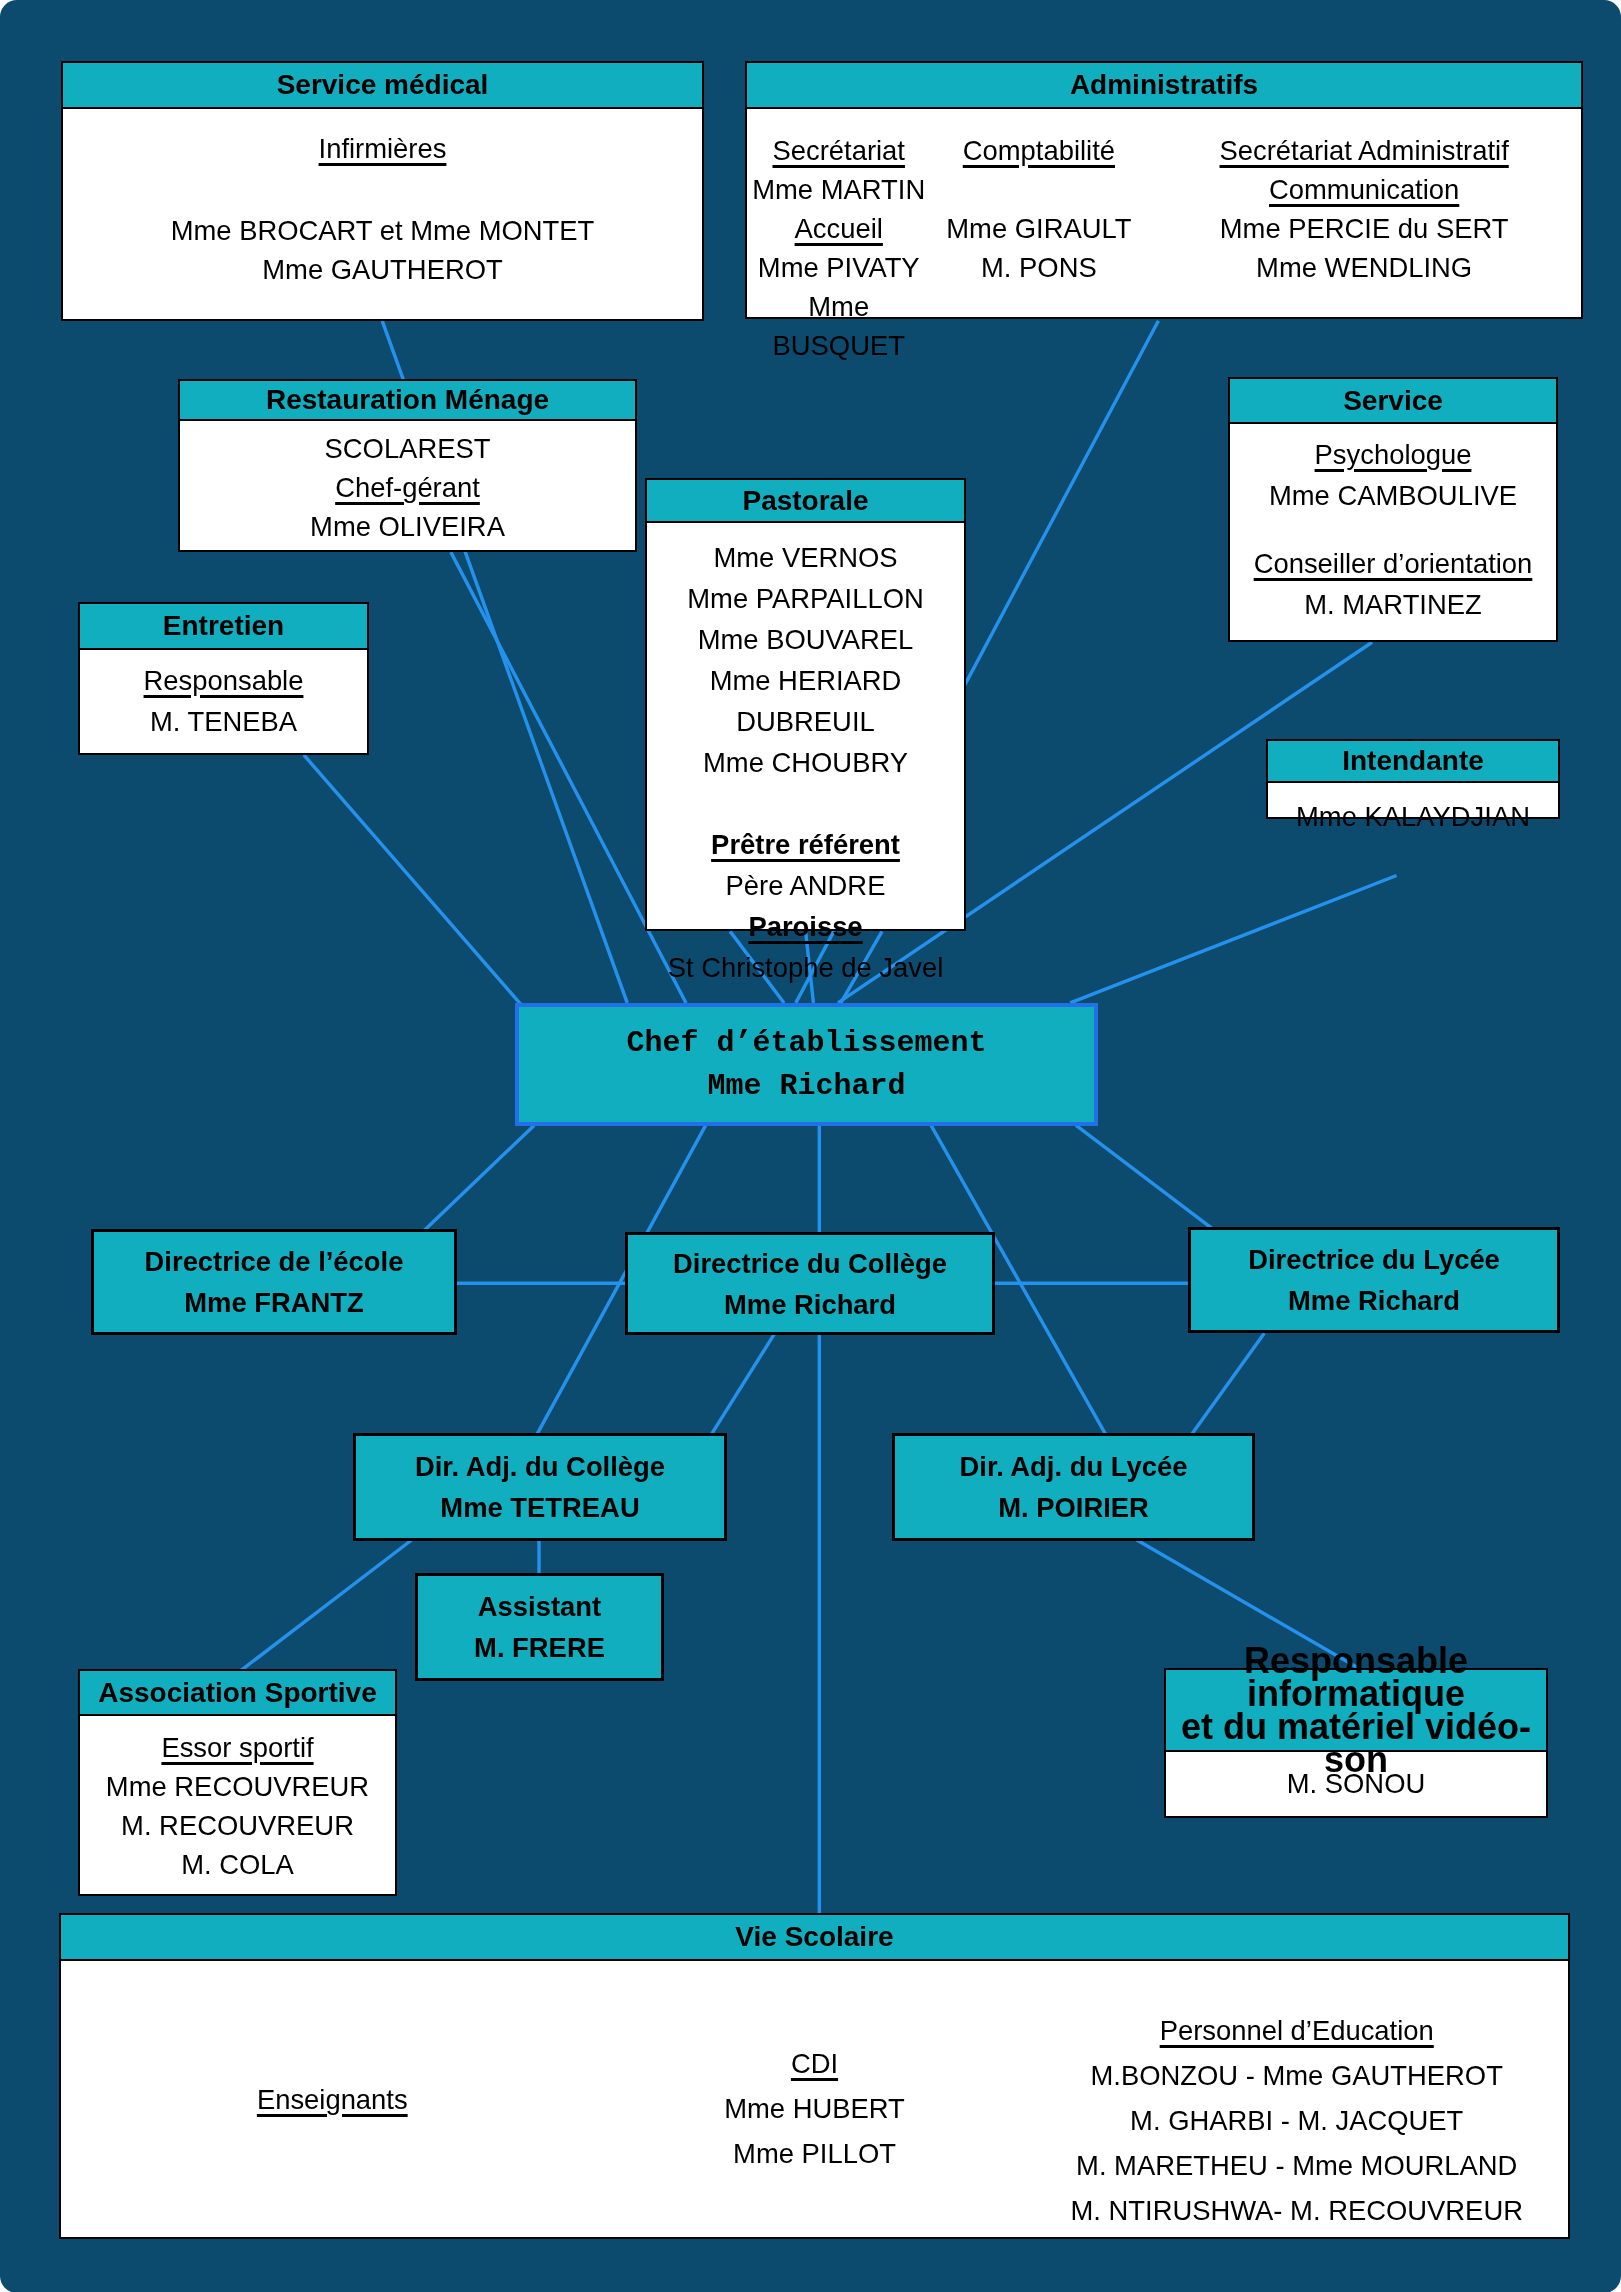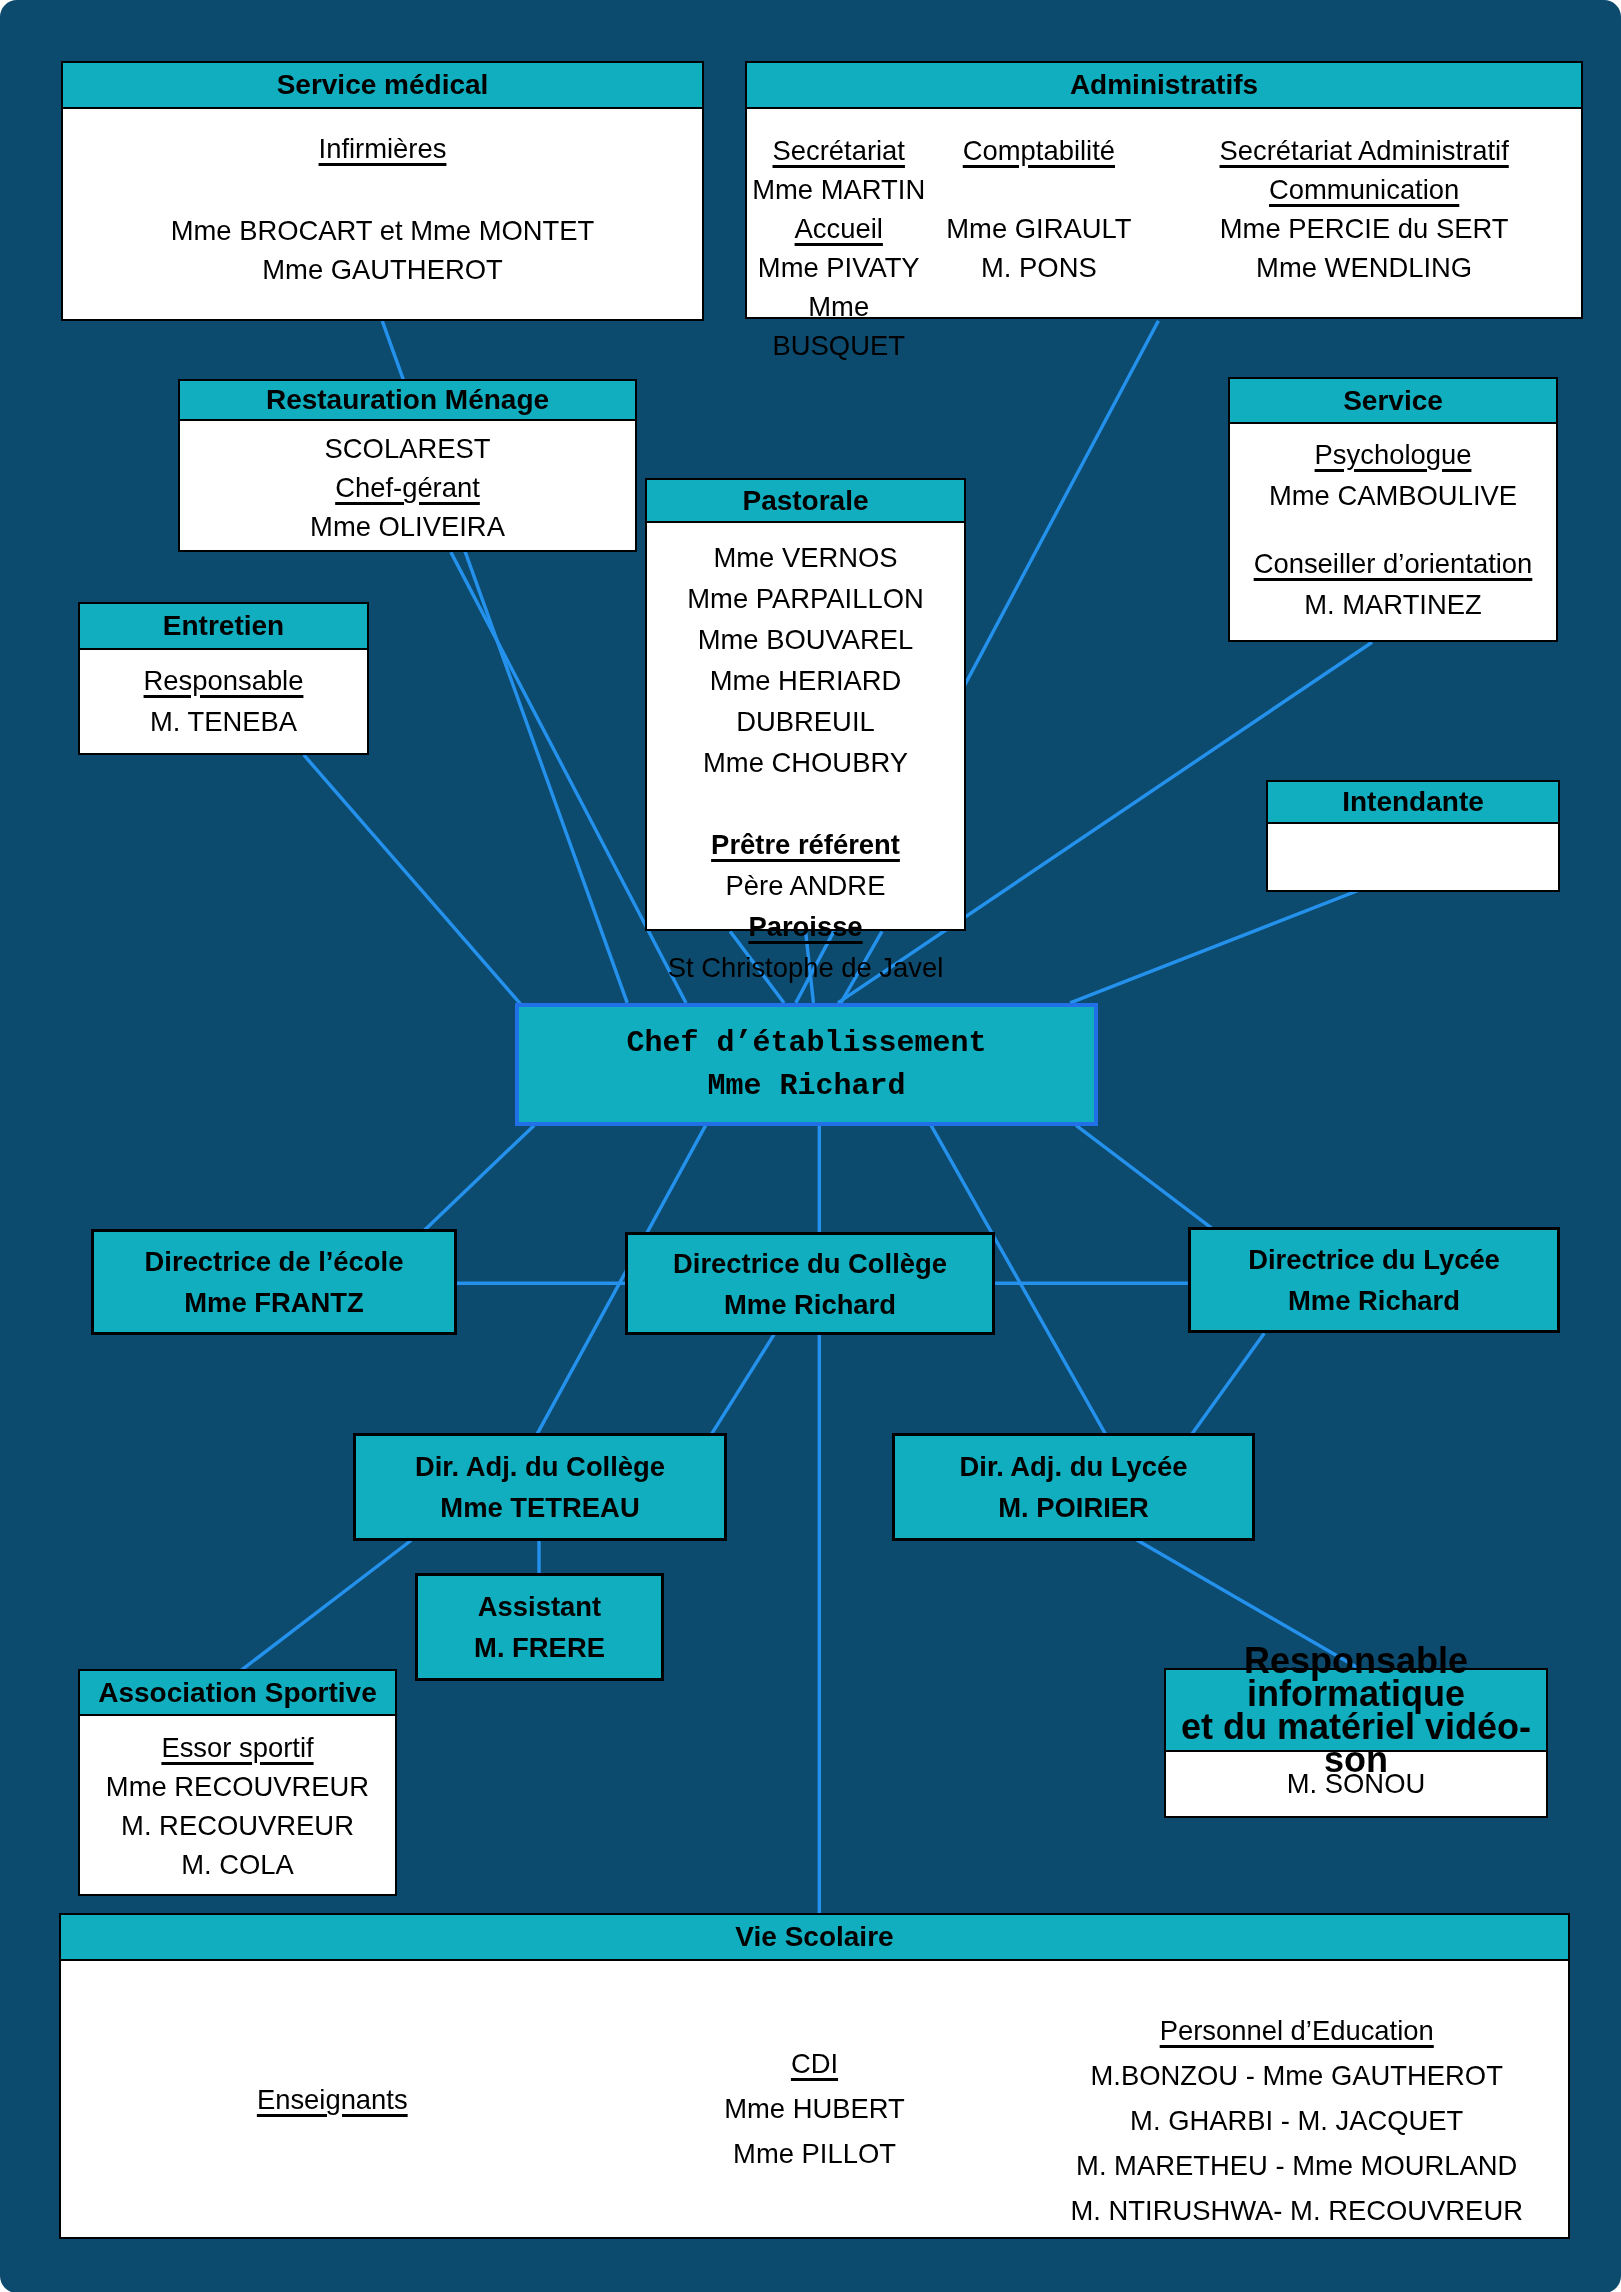--- a/index.html
+++ b/index.html
@@ -41,21 +41,21 @@
   #administratifs{left:745px;top:61px;width:838px;height:258px;}
   #administratifs .hd{height:44px;}
   #restauration{left:178px;top:379px;width:459px;height:173px;}
   #restauration .hd{height:38px;}
   #pastorale{left:645px;top:478px;width:321px;height:453px;}
   #pastorale .hd{height:41px;}
   #service-psy{left:1228px;top:377px;width:330px;height:265px;}
   #service-psy .hd{height:43px;}
   #entretien{left:78px;top:602px;width:291px;height:153px;}
   #entretien .hd{height:44px;}
-  #intendante{left:1266px;top:780px;width:294px;height:112px;}
+  #intendante{left:1266px;top:739px;width:294px;height:80px;}
   #intendante .hd{height:40px;}
   #chef{left:515px;top:1003px;width:583px;height:123px;font-family:Liberation Mono, monospace;}
   #dir-ecole{left:91px;top:1229px;width:366px;height:106px;}
   #dir-college{left:625px;top:1232px;width:370px;height:103px;}
   #dir-lycee{left:1188px;top:1227px;width:372px;height:106px;}
   #dir-adj-college{left:353px;top:1433px;width:374px;height:108px;}
   #dir-adj-lycee{left:892px;top:1433px;width:363px;height:108px;}
   #assistant{left:415px;top:1573px;width:249px;height:108px;}
   #association{left:78px;top:1669px;width:319px;height:227px;}
   #association .hd{height:43px;}
@@ -207,20 +207,23 @@
     <div class="bd">
       <div class="line u">Responsable</div>
       <div class="line">M. TENEBA</div>
     </div>
   </div>
 
   <div class="node" id="intendante">
     <div class="hd">
         <span>Intendante</span>
       </div>
+    <div class="bd">
+      <div class="line">Mme KALAYDJIAN</div>
+    </div>
   </div>
 
   <div class="filled chef" id="chef">
     <div>Chef d’établissement</div>
     <div>Mme Richard</div>
   </div>
 
   <div class="filled" id="dir-ecole">
     <div>Directrice de l’école</div>
     <div>Mme FRANTZ</div>

